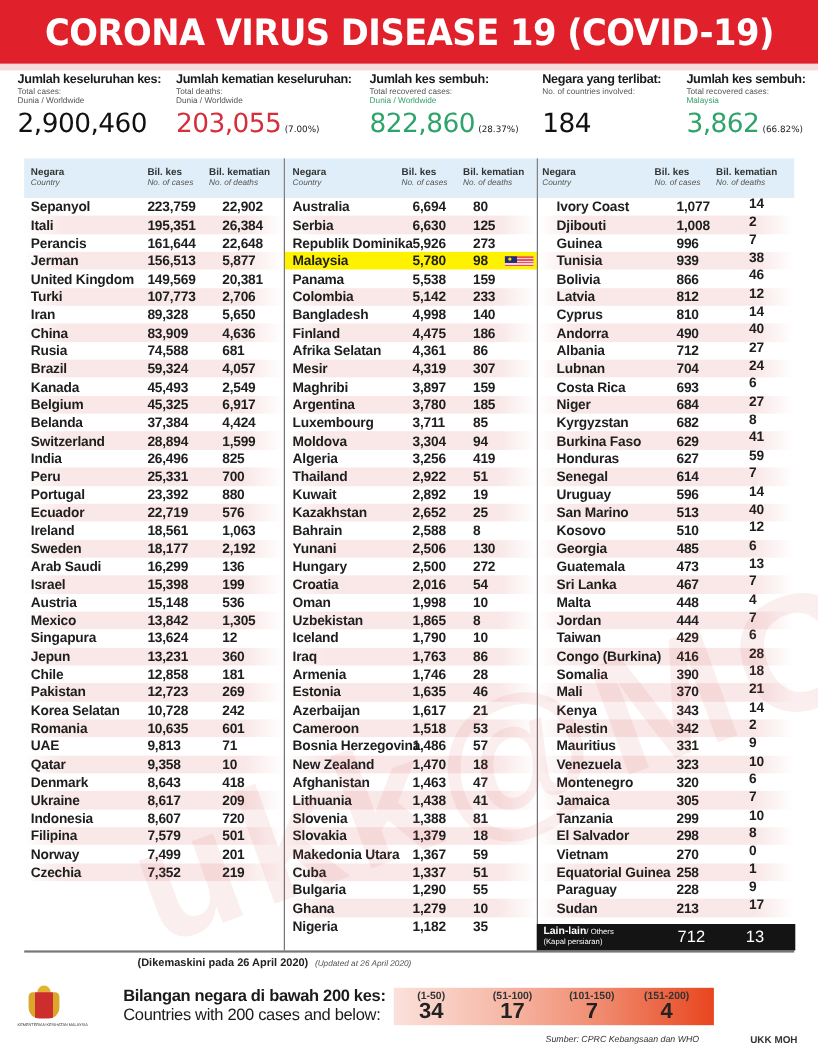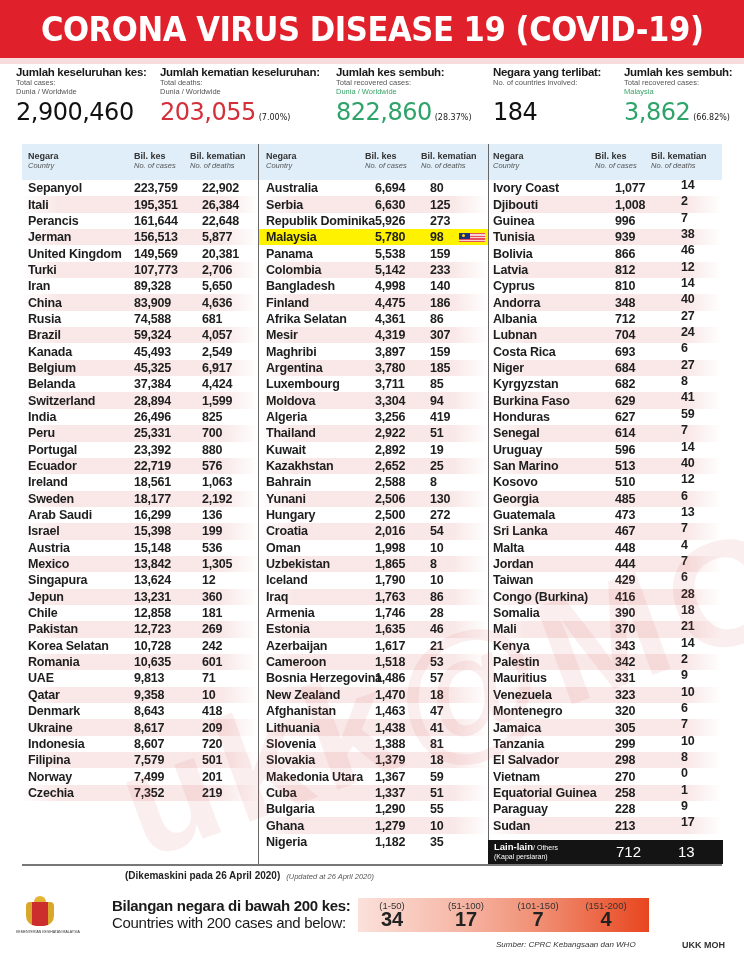--- a/index.html
+++ b/index.html
@@ -37,21 +37,21 @@
   .row .n { position: absolute; }
   .row .cs { position: absolute; }
   .row .ds { position: absolute; }
 
   .c1 .row .n { left: 6px; }
   .c1 .row .cs { left: 112px; }
   .c1 .row .ds { left: 180px; }
   .c2 .row .n { left: 7px; }
   .c2 .row .cs { left: 116px; }
   .c2 .row .ds { left: 171px; }
-  .c3 .row .n { left: 4px; }
+  .c3 .row .n { left: 17px; }
   .c3 .row .cs { left: 126px; }
   .c3 .row .ds { left: 192px; top: -2px; }
 
   .row.highlight { background: #fff200 !important; }
   .flag { position: absolute; left: 200px; top: 4px; width: 26px; height: 9px; background: repeating-linear-gradient(180deg, #e8505b 0 1.3px, #f6d3d5 1.3px 2.6px); }
   .flag::before { content: ""; position: absolute; left: 0; top: 0; width: 11px; height: 6px; background: #1d2f7a; }
   .flag::after { content: ""; position: absolute; left: 3px; top: 1px; width: 3px; height: 3px; border-radius: 50%; background: #ffd900; }
 
   .others-row { position: absolute; left: -1px; top: 696px; width: 235px; height: 24px; background: #141414; color: #fff; }
   .others-row .ol { position: absolute; left: 6px; top: 2px; font-size: 9.5px; font-weight: bold; line-height: 10px; white-space: nowrap; }
@@ -70,21 +70,21 @@
   .crest .c-body { position: absolute; left: 10px; top: 6px; width: 28px; height: 24px; border-radius: 4px 4px 10px 10px; background: linear-gradient(90deg, #d9a72a 0 20%, #cc2e2e 20% 80%, #d9a72a 80%); }
   .crest .c-top { position: absolute; left: 18px; top: 0; width: 12px; height: 8px; border-radius: 6px 6px 0 0; background: #e3b432; }
   .crest .c-cap { position: absolute; left: 0; top: 34px; width: 56px; font-size: 3.5px; color: #333; text-align: center; white-space: nowrap; }
 
   .below200 { position: absolute; left: 112px; top: 897px; }
   .below200 .l1 { font-size: 15px; font-weight: bold; color: #1a1a1a; white-space: nowrap; letter-spacing: -0.3px; }
   .below200 .l2 { font-size: 15px; color: #1a1a1a; white-space: nowrap; letter-spacing: -0.3px; }
 
   .ranges { position: absolute; left: 358px; top: 898px; width: 291px; height: 34px; background: linear-gradient(90deg, #fbe1db 0%, #f6b7a6 35%, #f08a6e 65%, #e8461f 100%); }
   .range { position: absolute; top: 2px; text-align: center; }
-  .range .rl { font-size: 9.5px; color: #333; white-space: nowrap; }
+  .range .rl { font-size: 9.5px; color: #333; white-space: nowrap; font-weight: bold; }
   .range .rv { font-size: 20px; font-weight: bold; color: #222; line-height: 17px; }
 
   .source { position: absolute; left: 496px; top: 940px; font-size: 8px; font-style: italic; color: #333; white-space: nowrap; }
   .ukk { position: absolute; left: 682px; top: 940px; font-size: 9px; font-weight: bold; color: #333; white-space: nowrap; }
 </style>
 </head>
 <body>
 
 <div class="banner">
   <h1>CORONA VIRUS DISEASE 19 (COVID-19)</h1>
@@ -576,21 +576,21 @@
           <span class="cs">812</span>
           <span class="ds">12</span>
         </div>
         <div class="row">
           <span class="n">Cyprus</span>
           <span class="cs">810</span>
           <span class="ds">14</span>
         </div>
         <div class="row">
           <span class="n">Andorra</span>
-          <span class="cs">348</span>
+          <span class="cs">490</span>
           <span class="ds">40</span>
         </div>
         <div class="row">
           <span class="n">Albania</span>
           <span class="cs">712</span>
           <span class="ds">27</span>
         </div>
         <div class="row">
           <span class="n">Lubnan</span>
           <span class="cs">704</span>

